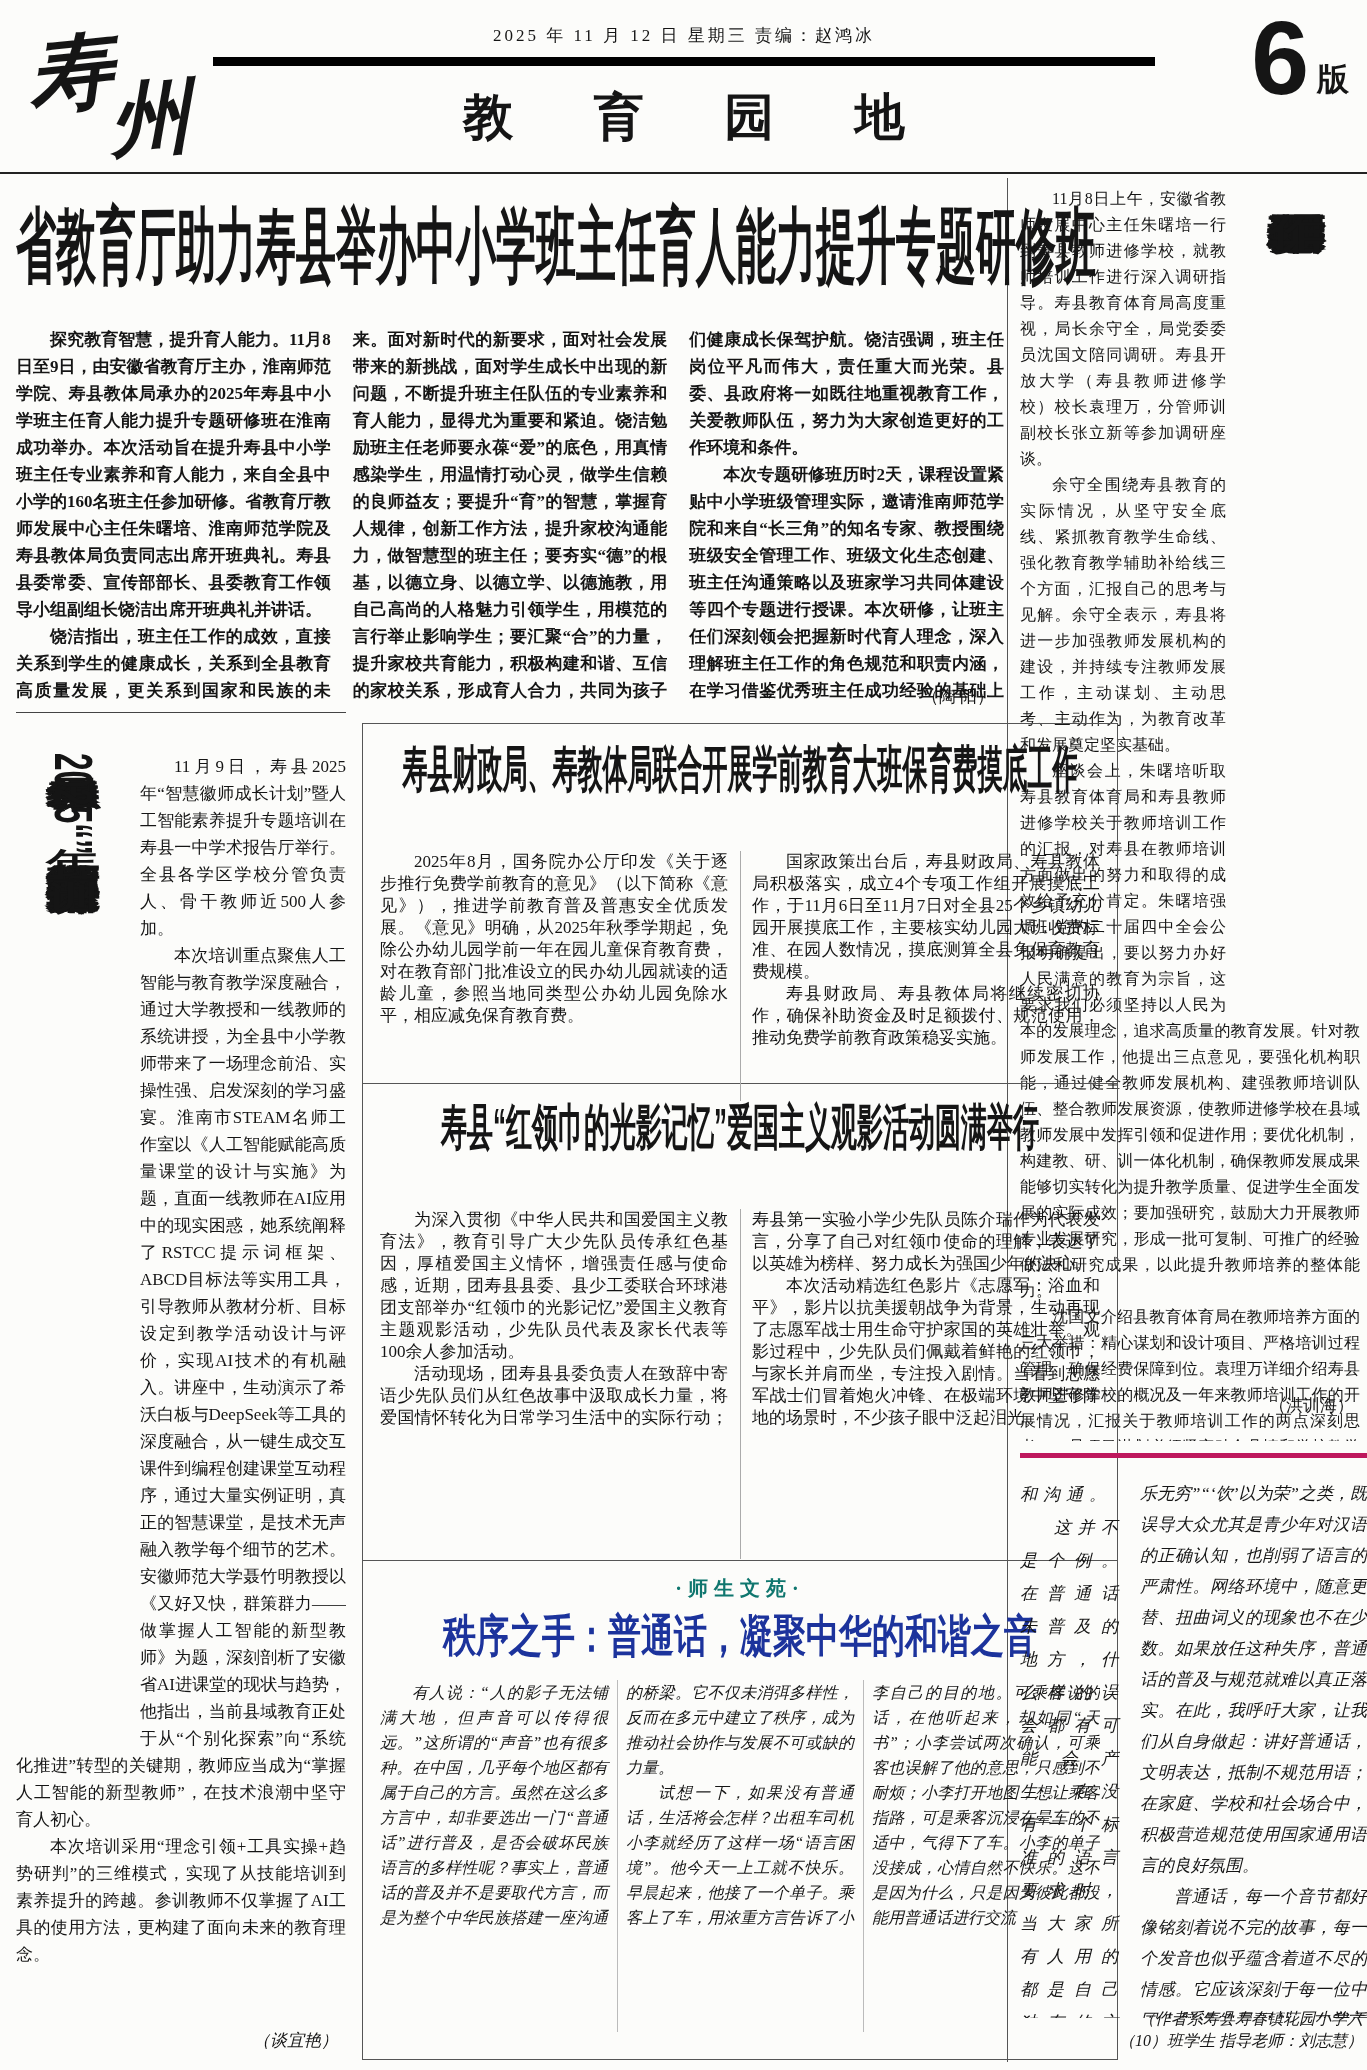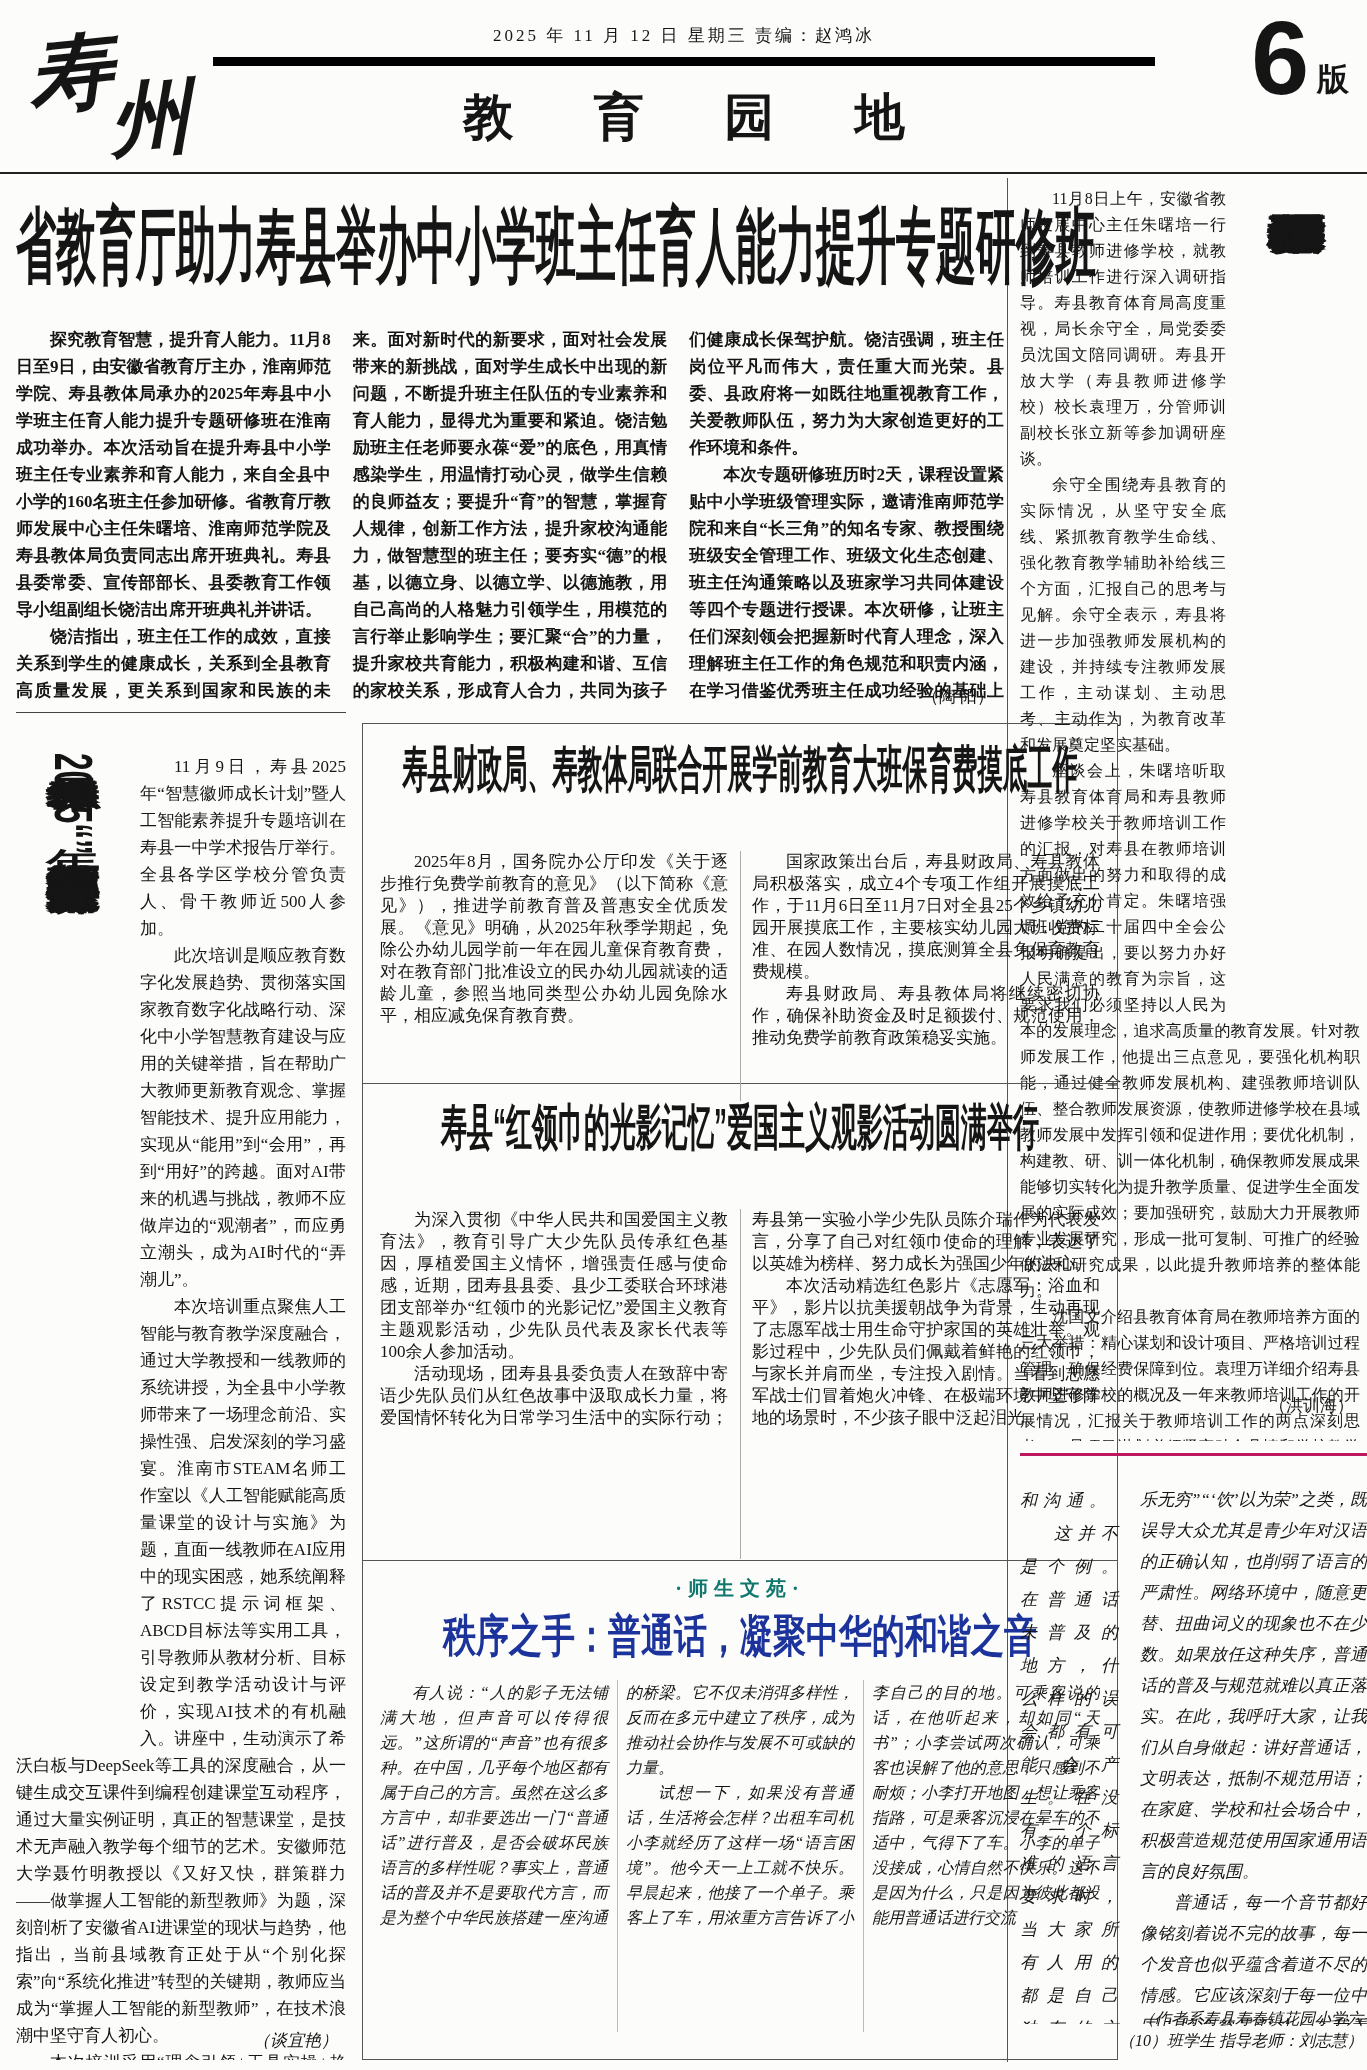--- a/index.html
+++ b/index.html
@@ -55,21 +55,21 @@
   #art3-body{height:250px;}
   #art4-body{height:350px;}
   
   #essay{height:498px;}
   #essay-head{text-align:center;font-size:20px;font-weight:bold;letter-spacing:6px;color:#0f766e;}
   #essay-twrap{text-align:center;height:58px;margin-top:8px;}
   #essay-title{display:inline-block;font-size:33px;line-height:38px;transform:scaleY(1.35);transform-origin:center top;color:#1c339c;}
   #essay-author{text-align:center;font-size:17px;margin-top:4px;}
   #essay-body{margin-top:12px;height:352px;overflow:hidden;columns:3;column-gap:18px;column-rule:1px solid #bbb;font-size:16px;line-height:25px;font-style:italic;}
   
-  #cont{left:1020px;top:1453px;width:347px;height:607px;border-top:3px solid #be185d;box-sizing:border-box;padding-top:28px;font-style:italic;}
+  #cont{left:1020px;top:1453px;width:347px;height:607px;border-top:5px solid #be185d;box-sizing:border-box;padding-top:20px;font-style:italic;}
   #cont-cols{display:flex;gap:16px;height:540px;overflow:hidden;}
   #cont-c1{width:104px;font-size:17px;line-height:33px;letter-spacing:6px;text-align:justify;overflow:hidden;}
   #cont-c2{flex:1;font-size:17px;line-height:31px;text-align:justify;overflow:hidden;}
   #cont .byline{right:4px;bottom:8px;font-style:italic;width:250px;text-align:right;font-size:16px;line-height:22px;position:absolute;}
 </style>
 </head>
 <body>
 
 <div class="abs" id="masthead">
   <span class="c1">寿</span>
@@ -107,21 +107,20 @@
     </div>
   <div class="byline">（洪训海）</div>
 </div>
 
 <div class="abs" id="art5">
   <div id="art5-float">
     <div id="art5-vt" class="vtitle">寿县教体局组织2025年“智慧徽师成长计划”暨人工智能素养提升专题培训</div>
   </div>
   <div>
       <p class="para">11月9日，寿县2025年“智慧徽师成长计划”暨人工智能素养提升专题培训在寿县一中学术报告厅举行。全县各学区学校分管负责人、骨干教师近500人参加。</p>
-      <p class="para">此次培训是顺应教育数字化发展趋势、贯彻落实国家教育数字化战略行动、深化中小学智慧教育建设与应用的关键举措，旨在帮助广大教师更新教育观念、掌握智能技术、提升应用能力，实现从“能用”到“会用”，再到“用好”的跨越。面对AI带来的机遇与挑战，教师不应做岸边的“观潮者”，而应勇立潮头，成为AI时代的“弄潮儿”。</p>
       <p class="para">本次培训重点聚焦人工智能与教育教学深度融合，通过大学教授和一线教师的系统讲授，为全县中小学教师带来了一场理念前沿、实操性强、启发深刻的学习盛宴。淮南市STEAM名师工作室以《人工智能赋能高质量课堂的设计与实施》为题，直面一线教师在AI应用中的现实困惑，她系统阐释了RSTCC提示词框架、ABCD目标法等实用工具，引导教师从教材分析、目标设定到教学活动设计与评价，实现AI技术的有机融入。讲座中，生动演示了希沃白板与DeepSeek等工具的深度融合，从一键生成交互课件到编程创建课堂互动程序，通过大量实例证明，真正的智慧课堂，是技术无声融入教学每个细节的艺术。安徽师范大学聂竹明教授以《又好又快，群策群力——做掌握人工智能的新型教师》为题，深刻剖析了安徽省AI进课堂的现状与趋势，他指出，当前县域教育正处于从“个别化探索”向“系统化推进”转型的关键期，教师应当成为“掌握人工智能的新型教师”，在技术浪潮中坚守育人初心。</p>
       <p class="para">本次培训采用“理念引领+工具实操+趋势研判”的三维模式，实现了从技能培训到素养提升的跨越。参训教师不仅掌握了AI工具的使用方法，更构建了面向未来的教育理念。</p>
     </div>
   <div class="byline">（谈宜艳）</div>
 </div>
 
 <div class="abs" id="midbox">
 
   <div class="mb-sec" id="art3">
     <div class="mb-hwrap" id="art3-hwrap">

